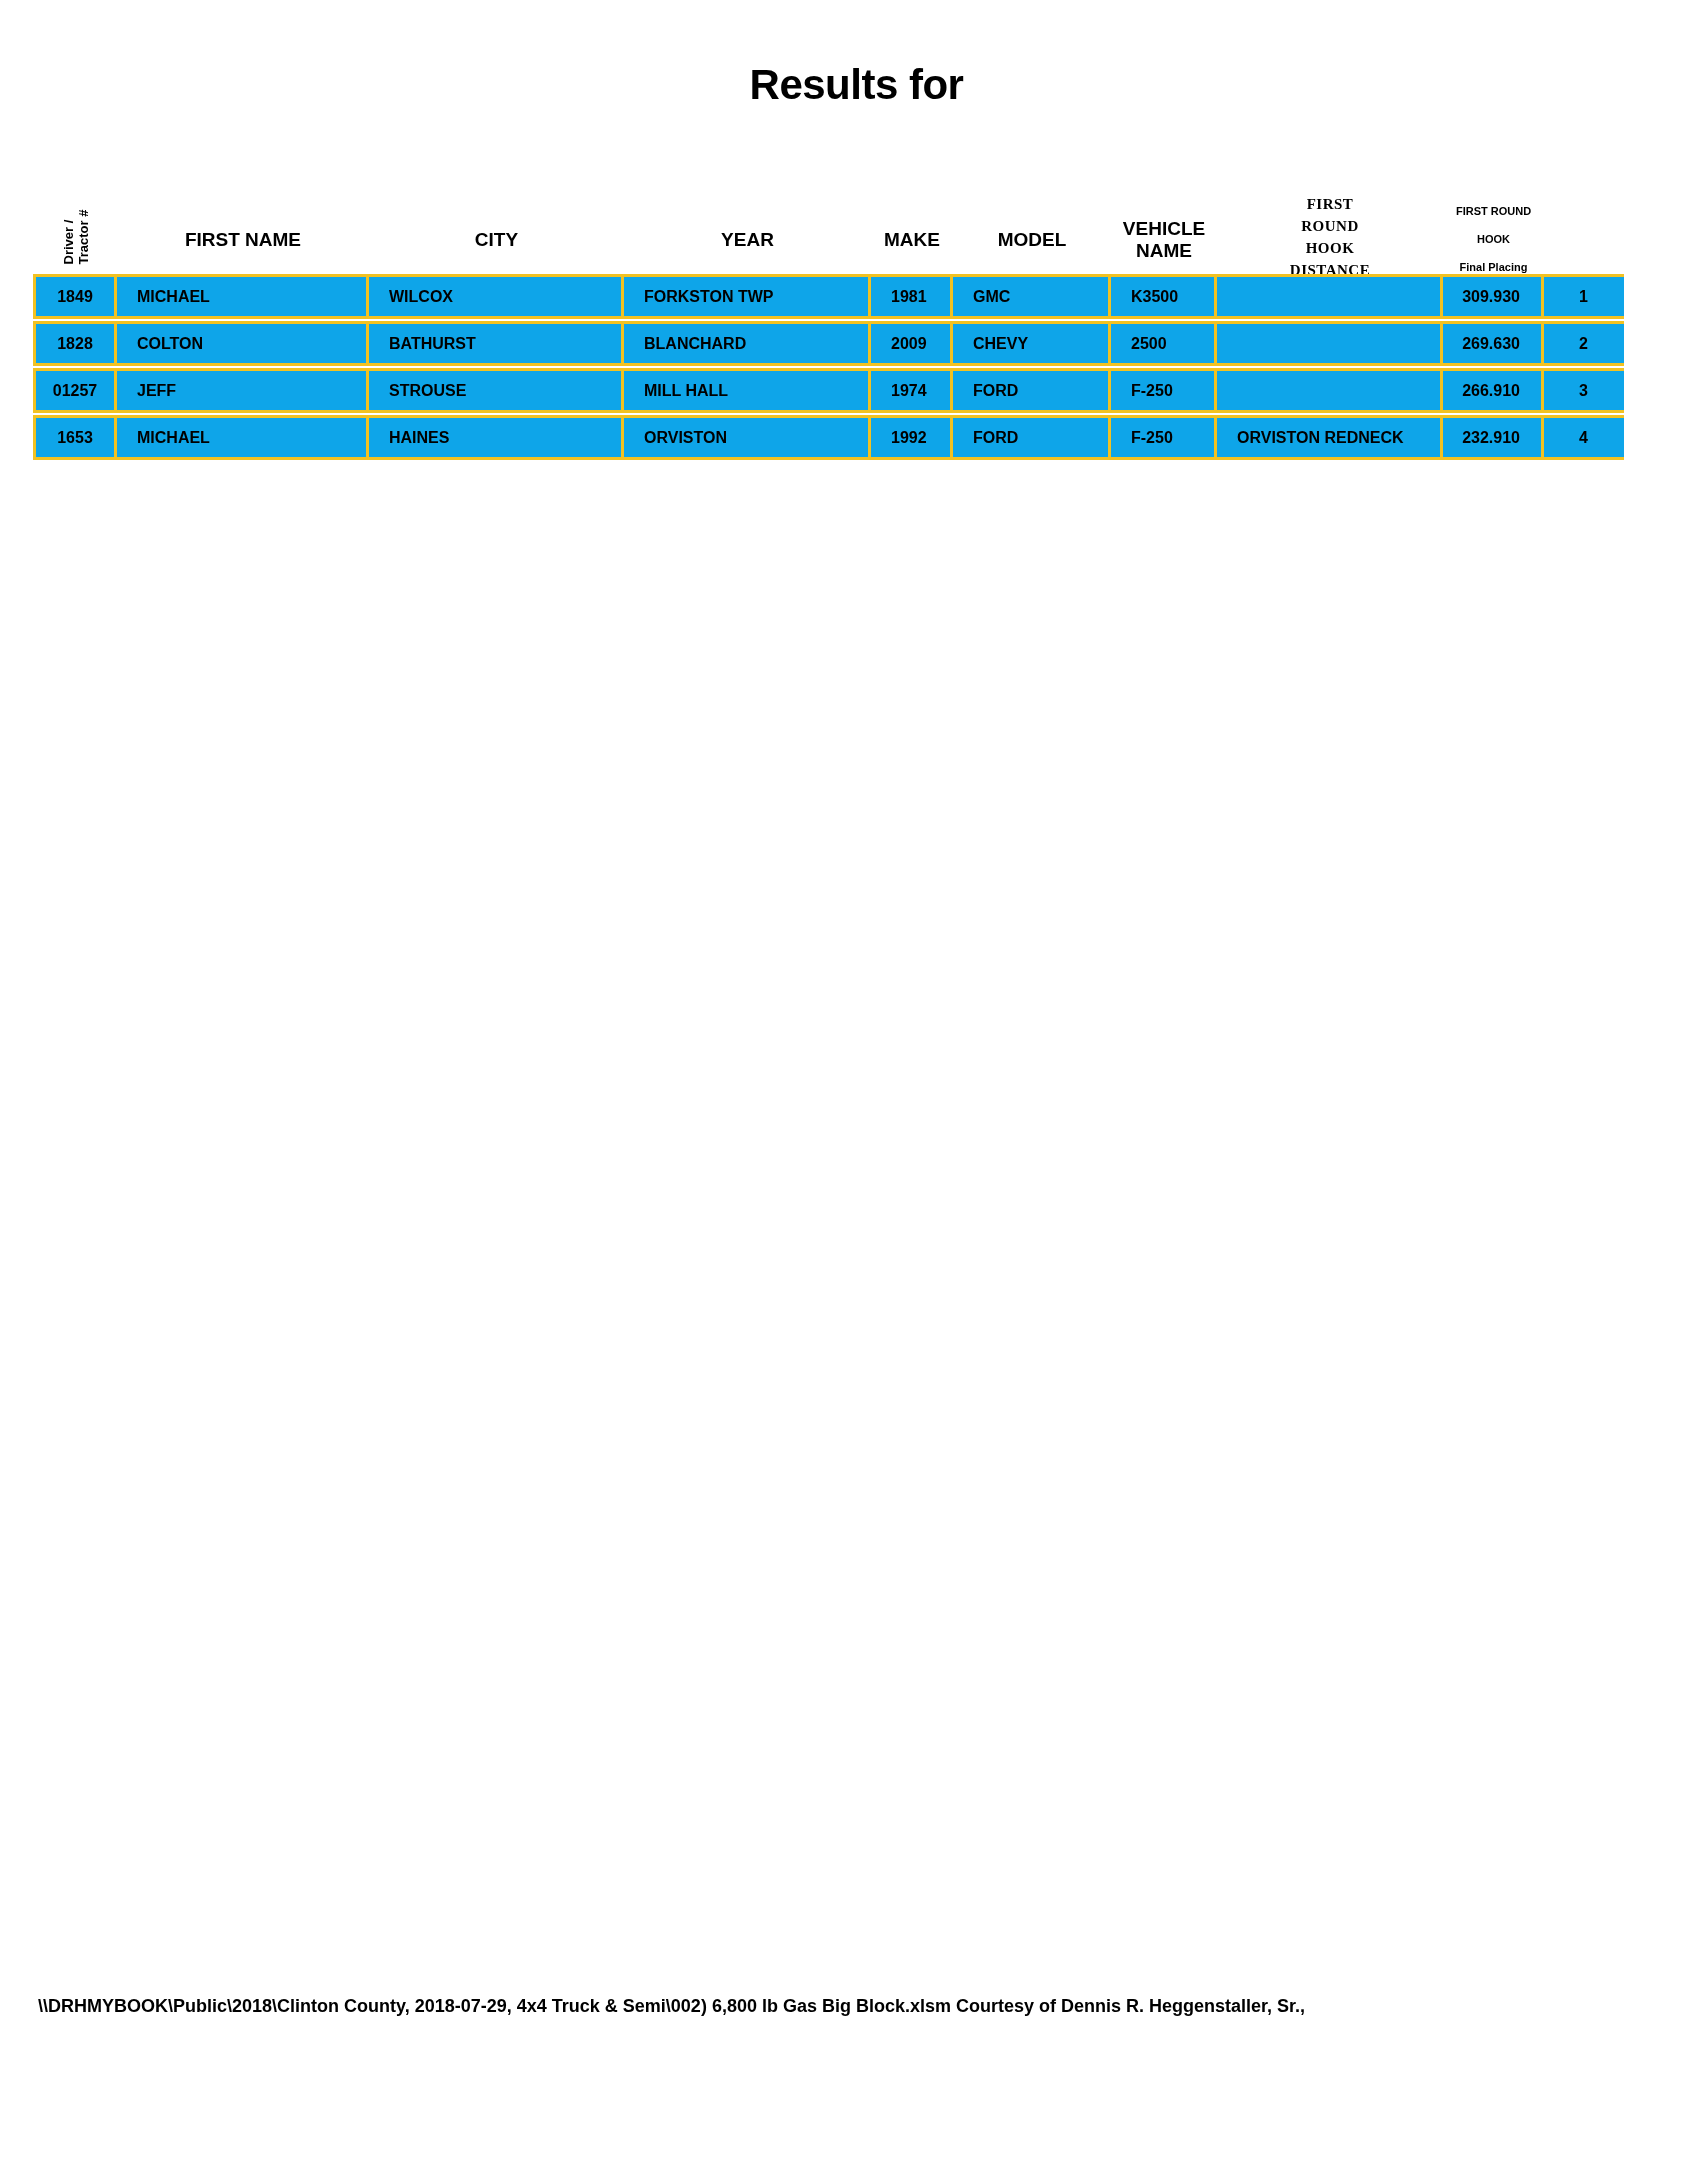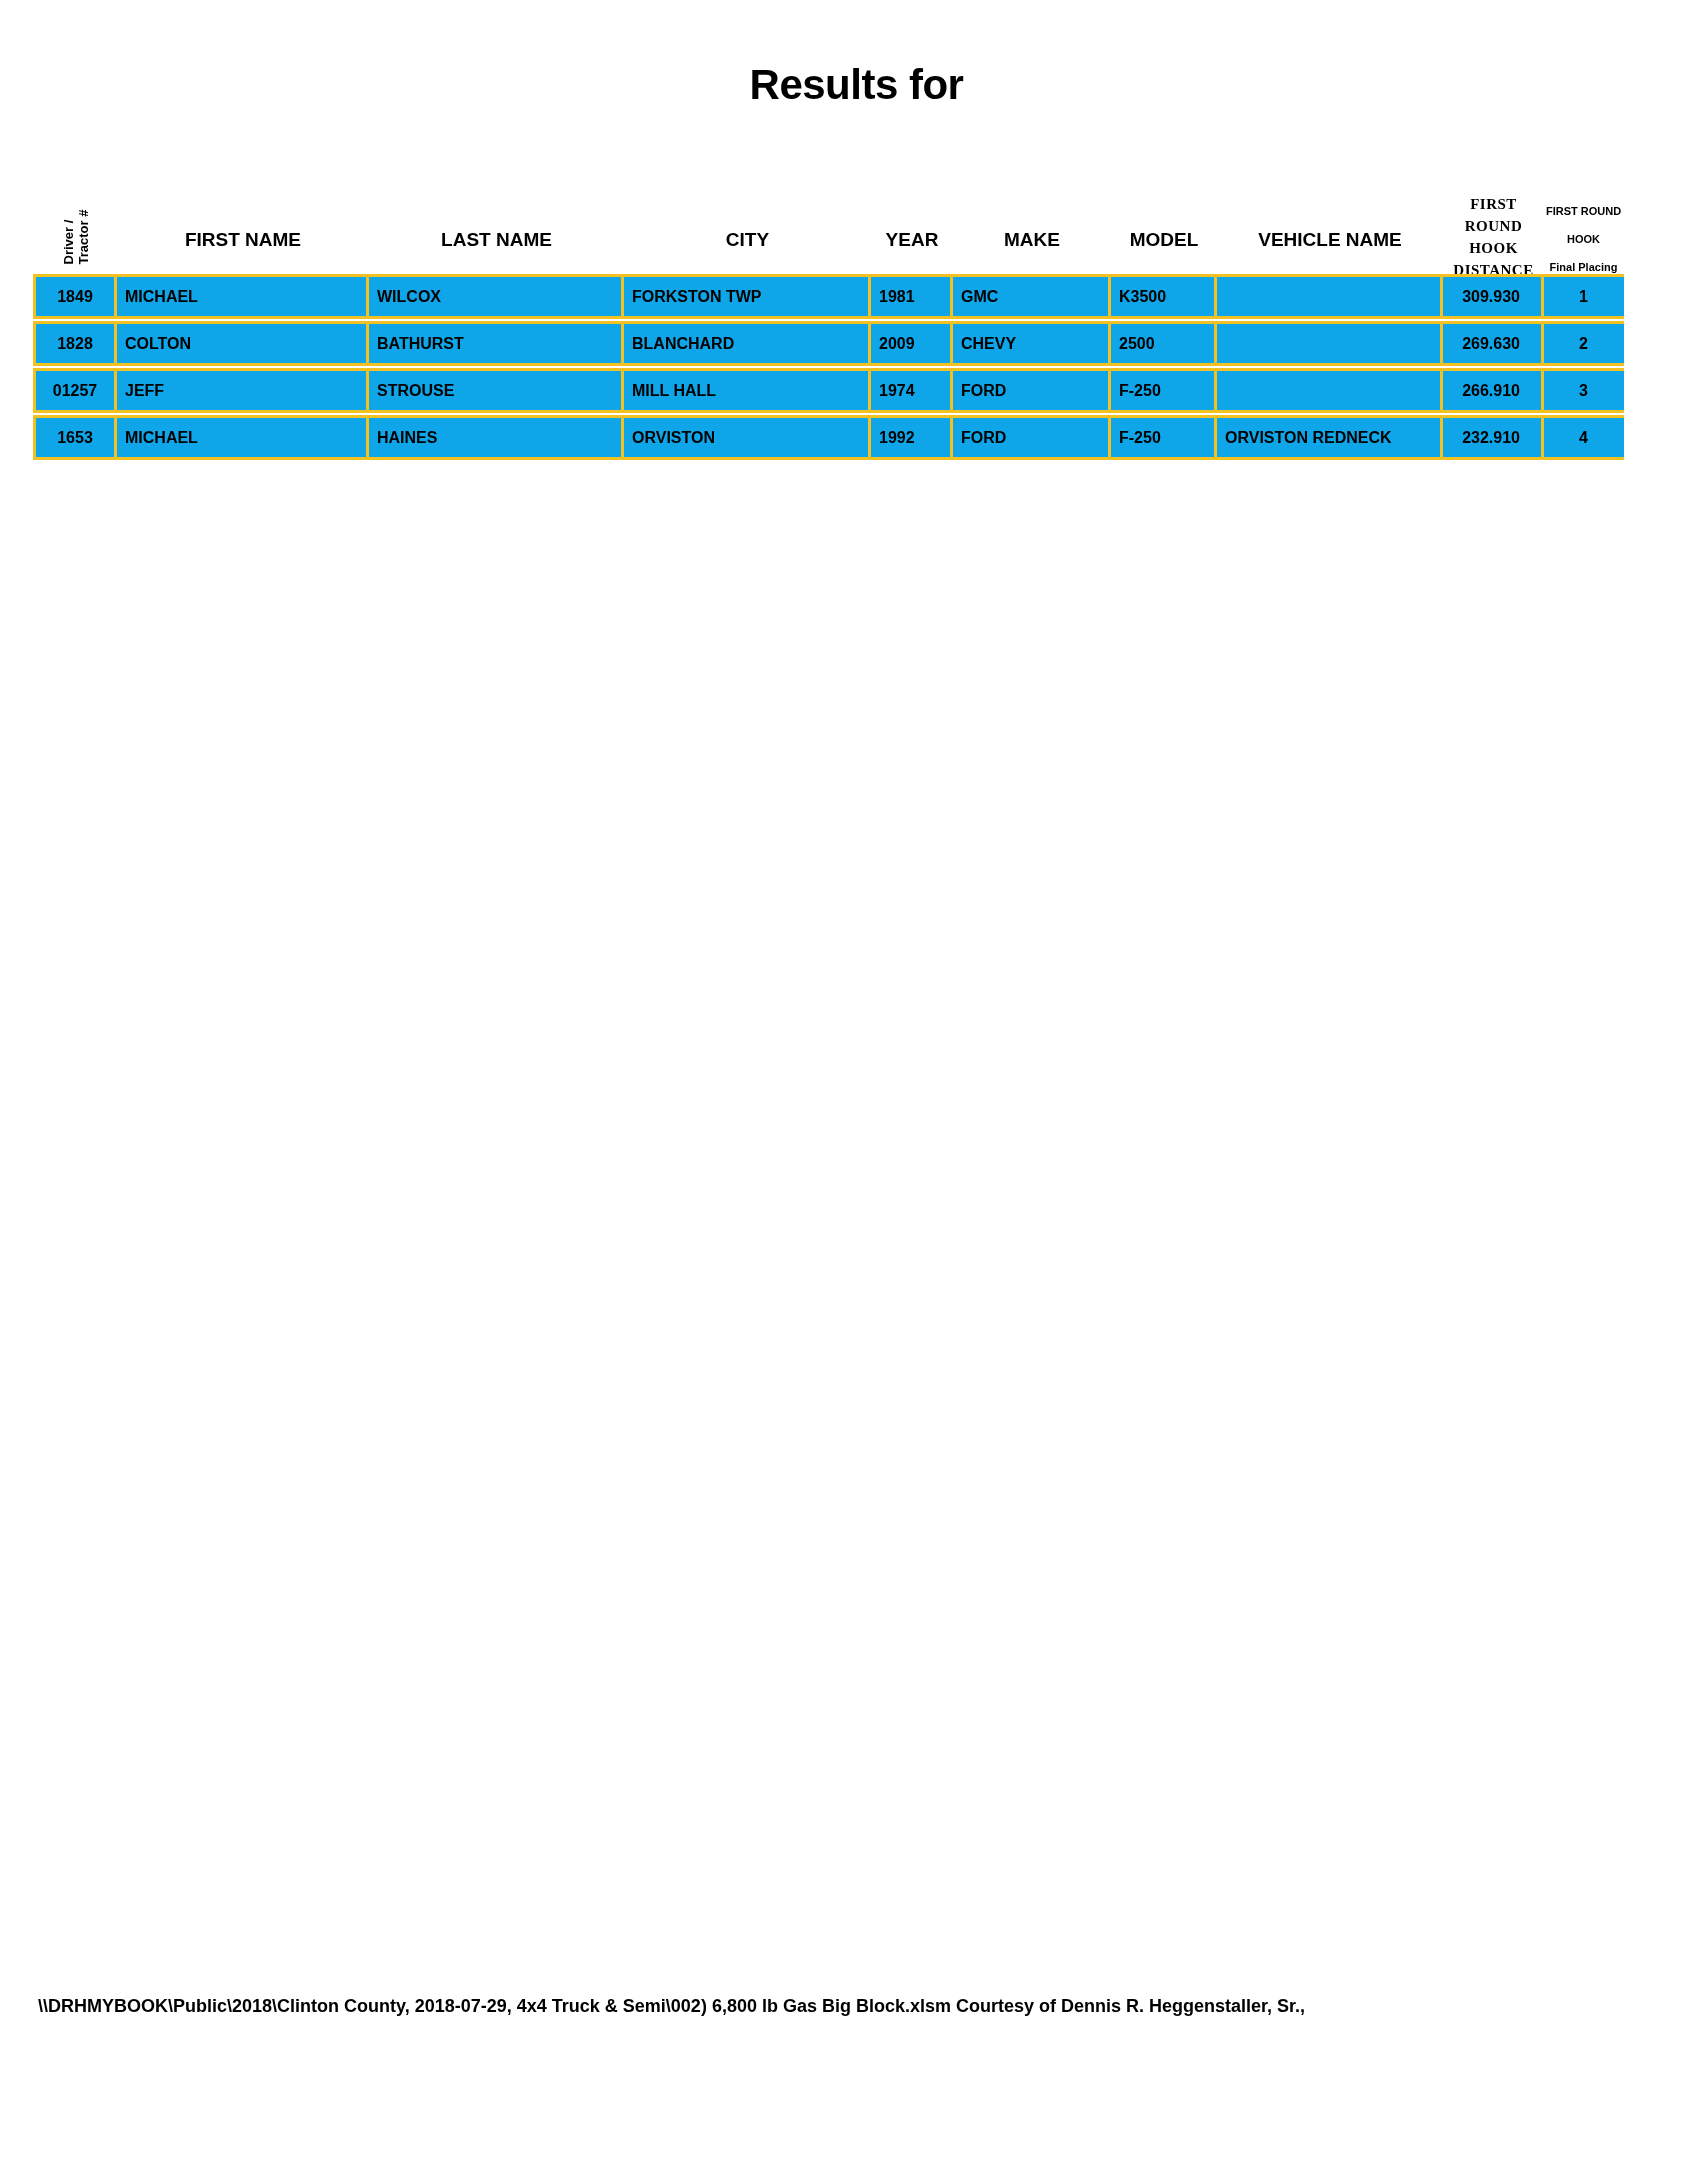--- a/index.html
+++ b/index.html
@@ -60,21 +60,21 @@
     border-bottom:3px solid var(--gold);
     border-left:3px solid var(--gold);
     margin-bottom:2px;
     background:#0ea5e9;
   }
   .cell{
     height:39px;
     display:flex; align-items:center;
     border-right:3px solid var(--gold);
     font-size:16px;
-    padding-left:8px;
+    padding-left:20px;
     overflow:hidden; white-space:nowrap;
   }
   .cell.center{ justify-content:center; padding-left:0; }
   .cell.num{ justify-content:flex-end; padding-right:21px; padding-left:0; }
   .cell.last{ border-right:none; }
   
   .footer{
     position:absolute; left:38px; top:1992px; width:1614px;
     font-size:18px; line-height:28px;
   }
@@ -91,21 +91,20 @@
   </div>
 
   <div class="table-header grid">
     <div class="th th-rot">
       <div class="rot-inner">
         <div>Driver /</div>
         <div>Tractor #</div>
       </div>
     </div>
     <div class="th">FIRST NAME</div>
-    <div class="th">LAST NAME</div>
     <div class="th">CITY</div>
     <div class="th">YEAR</div>
     <div class="th">MAKE</div>
     <div class="th">MODEL</div>
     <div class="th">VEHICLE NAME</div>
     <div class="th th-hook">
       <div>FIRST</div>
       <div>ROUND</div>
       <div>HOOK</div>
       <div>DISTANCE</div>

